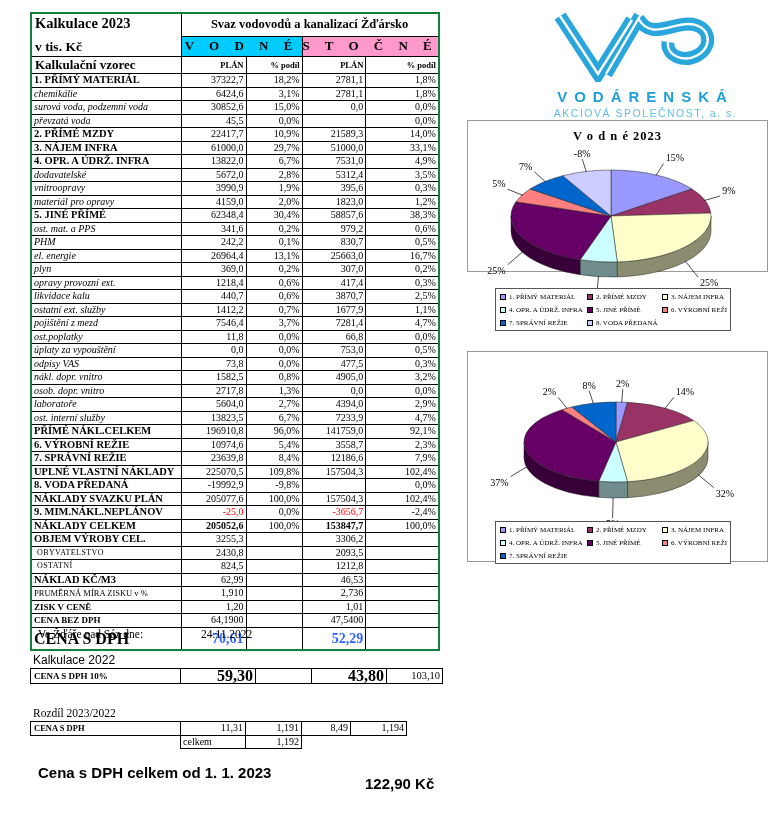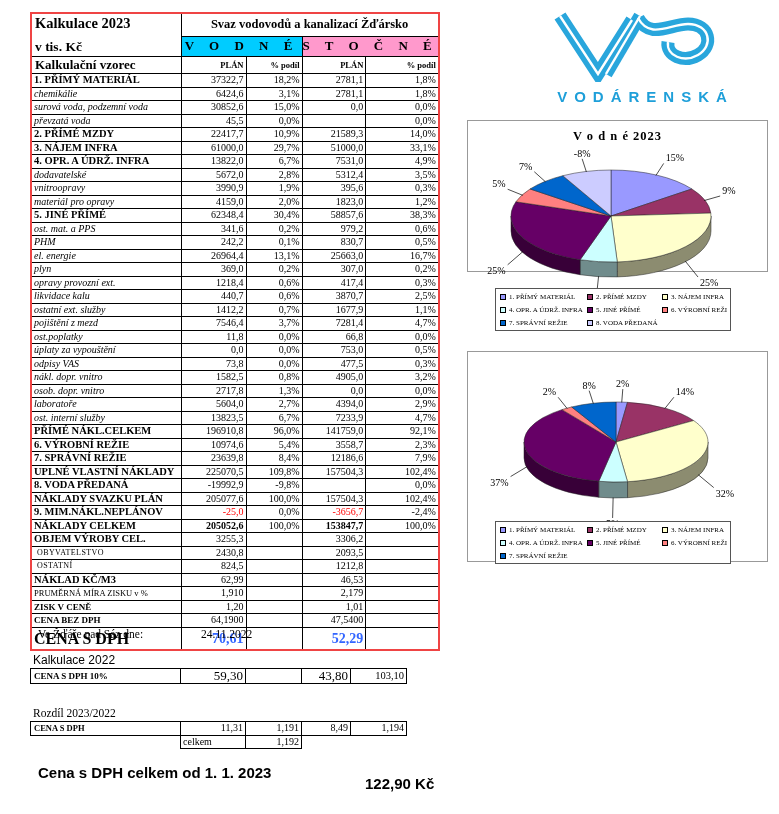--- a/index.html
+++ b/index.html
@@ -2,21 +2,21 @@
 <html style="--cyan: #00CCFF; --pink: #FF99CC; --red: #FF0000; --blue: #3366FF; --logo1: #1E9FD9; --logo2: #5FC0E5;"><head>
 <meta charset="utf-8">
 <style>
   * { box-sizing: border-box; margin: 0; padding: 0; }
   html,body { width:779px; height:814px; background:#fff; overflow:hidden;
               font-family:"Liberation Serif", serif; }
   .page { position:relative; width:779px; height:814px; background:#fff; }
 
   
   .main-table-wrap { position:absolute; left:30px; top:12px; }
-  table.main { border-collapse:collapse; table-layout:fixed; border:2px solid #ef4444; }
+  table.main { border-collapse:collapse; table-layout:fixed; border:2px solid #15803d; }
   table.main col.cl  { width:150px; }
   table.main col.c0  { width:65px; }
   table.main col.c1  { width:56px; }
   table.main col.c2  { width:49px; }
   table.main col.c3  { width:56px; }
   table.main th, table.main td { border:1px solid #000; overflow:hidden; white-space:nowrap; }
   th.titlecell { height:42px; vertical-align:top; text-align:left; padding:1px 3px;
                  border-right:1.5px solid #000; }
   th.titlecell .t1 { font-size:14.5px; font-weight:bold; }
   th.titlecell .t2 { font-size:13.5px; font-weight:bold; margin-top:7px; }
@@ -79,21 +79,21 @@
                   font-family:"Liberation Sans", sans-serif; font-size:12px; }
   table.foot { border-collapse:collapse; table-layout:fixed; position:absolute; left:30px; }
   table.foot col.cl { width:150px; } table.foot col.c0 { width:65px; }
   table.foot col.c1 { width:56px; } table.foot col.c2 { width:49px; }
   table.foot col.c3 { width:56px; }
   table.foot td { border:1.2px solid #000; font-size:10.5px; height:15px;
                   line-height:14px; padding:0 2px; white-space:nowrap; overflow:hidden;}
   table.foot td.lbl { font-weight:bold; font-size:9px; padding-left:3px; }
   table.foot td.num { text-align:right; }
   #kalk22-table { top:668px; }
-  #kalk22-table td.b { font-weight:normal; font-size:13px; }
+  #kalk22-table td.b { font-weight:bold; font-size:16px;padding-left:36px; }
   #rozdil-table { top:721px; }
   #rozdil-table td { height:13px; line-height:12.5px; font-size:10px; border-width:1px; }
   #rozdil-table td.lbl { font-size:8.5px; }
   td.nob { border:none !important; }
   .rozdil-label { position:absolute; left:33px; top:707px; font-size:11.5px; }
   .total-line { position:absolute; left:38px; top:764px; width:420px;
                 font-family:"Liberation Sans", sans-serif; font-weight:bold; font-size:15px; }
   .total-line .tv { position:absolute; left:327px; top:0;margin-top:11px; }
 
   svg text { font-family:"Liberation Serif", serif; }
@@ -396,21 +396,21 @@
             <td class="lbl">NÁKLAD KČ/M3</td>
             <td class="num col0">62,99</td>
             <td class="num col1"></td>
             <td class="num col2">46,53</td>
             <td class="num col3"></td>
           </tr>
           <tr class="small">
             <td class="lbl">PRUMĚRNÁ MÍRA ZISKU v %</td>
             <td class="num col0">1,910</td>
             <td class="num col1"></td>
-            <td class="num col2">2,179</td>
+            <td class="num col2">2,736</td>
             <td class="num col3"></td>
           </tr>
           <tr class="sb">
             <td class="lbl">ZISK V CENĚ</td>
             <td class="num col0">1,20</td>
             <td class="num col1"></td>
             <td class="num col2">1,01</td>
             <td class="num col3"></td>
           </tr>
           <tr class="sb">
@@ -438,20 +438,21 @@
         <path d="M60 64 L94 6"></path>
         <path d="M92 8 C104 30 124 14 142 14 C164 14 168 36 152 45 C138 53 120 46 122 32"></path>
       </g>
       <g fill="none" stroke="#ffffff" stroke-width="2.4">
         <path d="M14 6 L52 64 L86 10"></path>
         <path d="M60 64 L94 6"></path>
         <path d="M92 8 C104 30 124 14 142 14 C164 14 168 36 152 45 C138 53 120 46 122 32"></path>
       </g>
     </svg>
     <div class="brand">VODÁRENSKÁ</div>
+    <div class="sub">AKCIOVÁ SPOLEČNOST, a. s.</div>
   </div>
 
   <div class="chart-box" id="chart-box-1">
     <div class="chart-title">V o d n é  2023</div>
     <svg id="pie-svg-1" width="299" height="214">
         <path d="M243,95 A100,46 0 0 1 149.27905195293135,140.9092295077005 l0,15 A100,46 0 0 0 243,110 Z" fill="#8c8c70" stroke="#222" stroke-width="0.5"></path>
         <path d="M149.27905195293135,140.9092295077005 A100,46 0 0 1 112.09830056250523,138.74859974957707 l0,15 A100,46 0 0 0 149.27905195293135,155.9092295077005 Z" fill="#708c8c" stroke="#222" stroke-width="0.5"></path>
         <path d="M112.09830056250523,138.74859974957707 A100,46 0 0 1 43,95.00000000000001 l0,15 A100,46 0 0 0 112.09830056250523,153.74859974957707 Z" fill="#380038" stroke="#222" stroke-width="0.5"></path>
         <path d="M143,95 L143,49 A100,46 0 0 1 223.90169943749476,67.96187839454623 Z" fill="#9999FF" stroke="#222" stroke-width="0.5"></path>
         <path d="M143,95 L223.90169943749476,67.96187839454623 A100,46 0 0 1 242.80267284282715,92.11163610165158 Z" fill="#993366" stroke="#222" stroke-width="0.5"></path>

